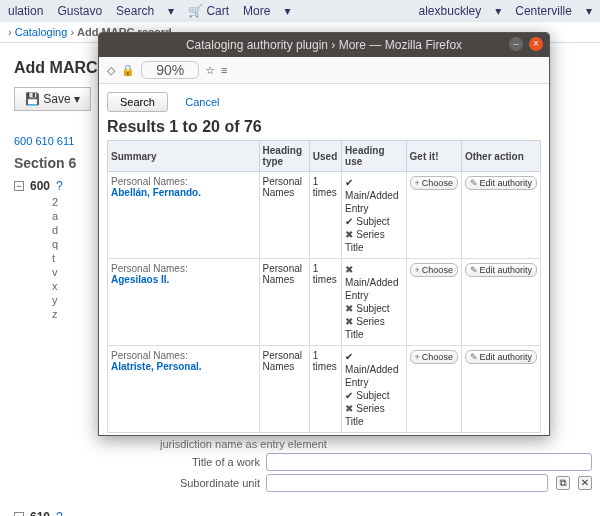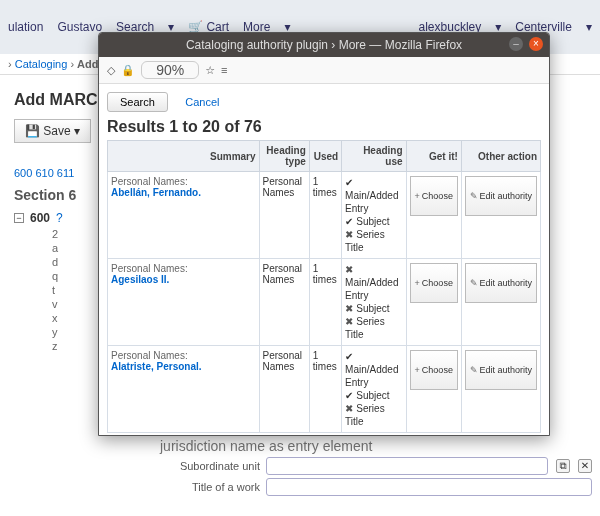--- a/index.html
+++ b/index.html
@@ -1,20 +1,20 @@
 <!DOCTYPE html>
 <html><head>
 <meta charset="utf-8">
 <style>
 *{box-sizing:border-box;margin:0;padding:0;font-family:Arial,Helvetica,sans-serif}
 body{background:#e8ecf1;font-size:12px;color:#333;width:600px;height:516px;overflow:hidden;position:relative}
 a{color:#0066cc;text-decoration:none}
 
 
-.topnav{background:#e8ecf1;padding:20px 8px;display:flex;align-items:center;gap:14px;font-size:12px;color:#336}
+.topnav{background:#e8ecf1;padding:4px 8px;display:flex;align-items:center;gap:14px;font-size:12px;color:#336}
 .topnav .sp{flex:1}
 .topnav span{color:#336}
 
 
 .crumb{background:#fff;padding:4px 8px;font-size:11px;color:#666;border-bottom:1px solid #ddd}
 .crumb a{color:#0066cc}
 
 
 .pagebody{padding:10px 14px;background:#fff}
 .pagebody h2{font-size:16px;font-weight:bold;color:#333;margin:6px 0}
@@ -48,29 +48,29 @@
 .pw-addr .url b{color:#333;font-weight:normal}
 .pw-addr .pct{border:1px solid #ccc;border-radius:6px;padding:0 14px;font-size:14px}
 .pw-content{padding:6px 8px;height:calc(100% - 52px);overflow:hidden}
 .srchbar{margin:2px 0 6px}
 .srchbtn{border:1px solid #bbb;background:linear-gradient(#fff,#e9e9e9);padding:3px 12px;border-radius:3px;font-size:11px}
 .cancel{margin-left:14px;font-size:11px}
 .pager{font-size:11px;color:#0066cc;margin:2px 0}
 .rescount{font-size:16px;font-weight:bold;margin:4px 0}
 
 table.res{width:100%;border-collapse:collapse;font-size:10px}
-table.res th{background:#eef1f5;border:1px solid #cdd4dd;padding:4px 3px;font-weight:bold;color:#444;text-align:right}
+table.res th{background:#eef1f5;border:1px solid #cdd4dd;padding:4px 3px;font-weight:bold;color:#444;text-align:left}
 table.res td{border:1px solid #d6dde6;padding:4px 3px;vertical-align:top;color:#333}
 table.res td.sum{width:35%}
 table.res td .pn{color:#666;font-size:10px}
 table.res td a.nm{color:#0066cc;font-weight:bold}
 .usecol{font-size:10px;line-height:1.3}
 .chk::before{content:"✔ ";color:#333}
 .x::before{content:"✖ ";color:#555}
-.minibtn{display:inline-block;border:1px solid #bbb;background:linear-gradient(#fff,#eee);padding:14px 4px;border-radius:0;font-size:9px;white-space:nowrap;color:#333}
+.minibtn{display:inline-block;border:1px solid #bbb;background:linear-gradient(#fff,#eee);padding:1px 4px;border-radius:6px;font-size:9px;white-space:nowrap;color:#333}
 .minibtn .ic{font-size:9px;margin-right:2px;color:#666}
 </style>
 </head>
 <body>
 
 <div class="topnav">
   <span>ulation</span>
   <span>Gustavo</span>
   <span>Search</span>
     <span style="color:#336">▾</span>
@@ -138,30 +138,30 @@
     <div class="tagline">
       <span class="expico">−</span>
       <span class="tagnum">610</span>
       <a style="color:#06c">?</a>
     </div>
 
   </div>
 </div>
 
 <div class="btmfields">
-  <div style="font-size:14px;color:#777;margin-left:40px;">jurisdiction name as entry element</div>
+  <div style="font-size:11px;color:#777;margin-left:40px;">jurisdiction name as entry element</div>
+  <div class="fld">
+    <label>Title of a work</label>
+    <input style="">
+  </div>
   <div class="fld">
     <label>Subordinate unit</label>
     <input style="">
     <span class="mini">⧉</span>
     <span class="mini">✕</span>
-  </div>
-  <div class="fld">
-    <label>Title of a work</label>
-    <input style="">
   </div>
 </div>
 
 <div class="popup">
   <div class="pw-title">
     <span>Cataloging authority plugin › More — Mozilla Firefox</span>
     <span class="pw-min">–</span>
     <span class="pw-close">×</span>
   </div>
   <div class="pw-addr">

